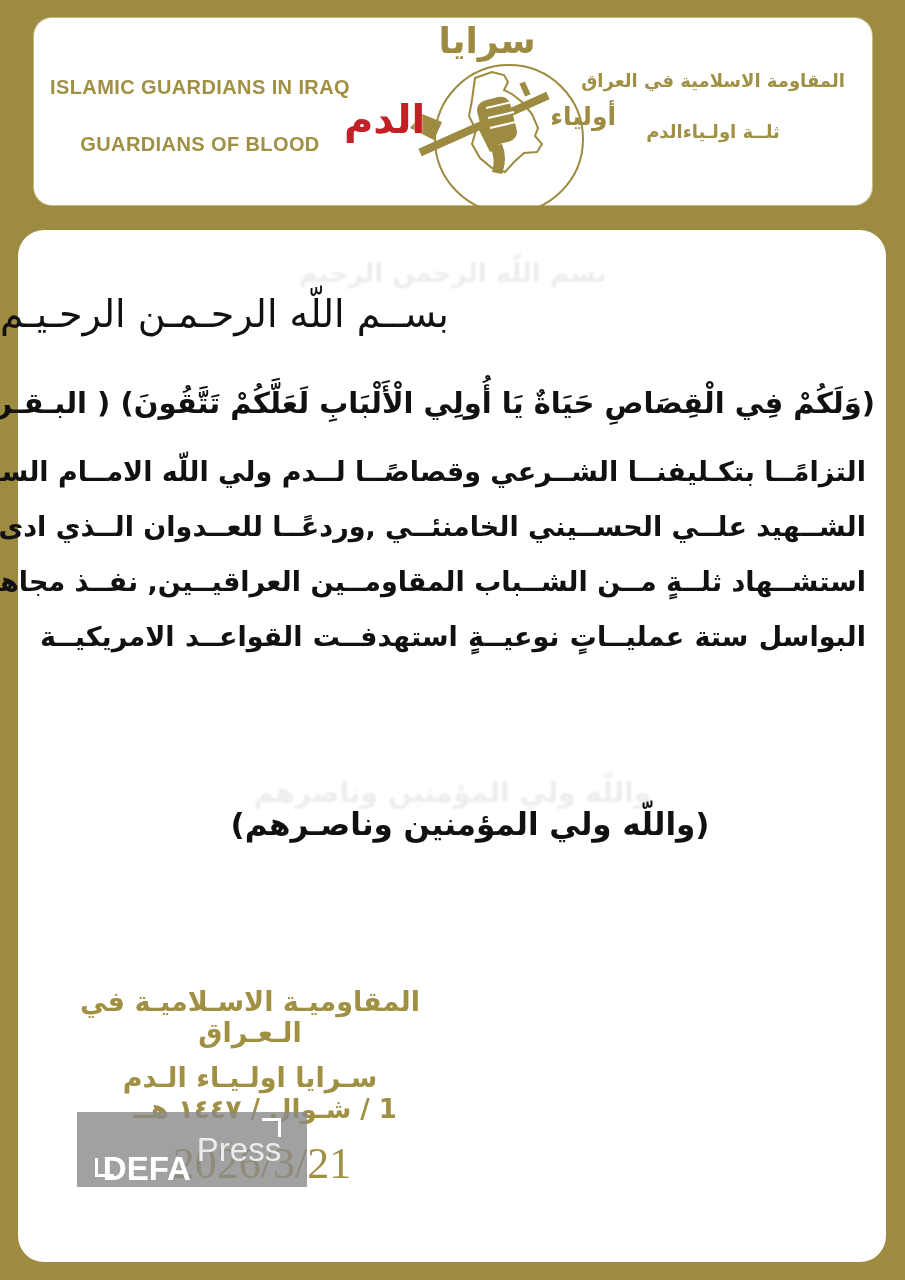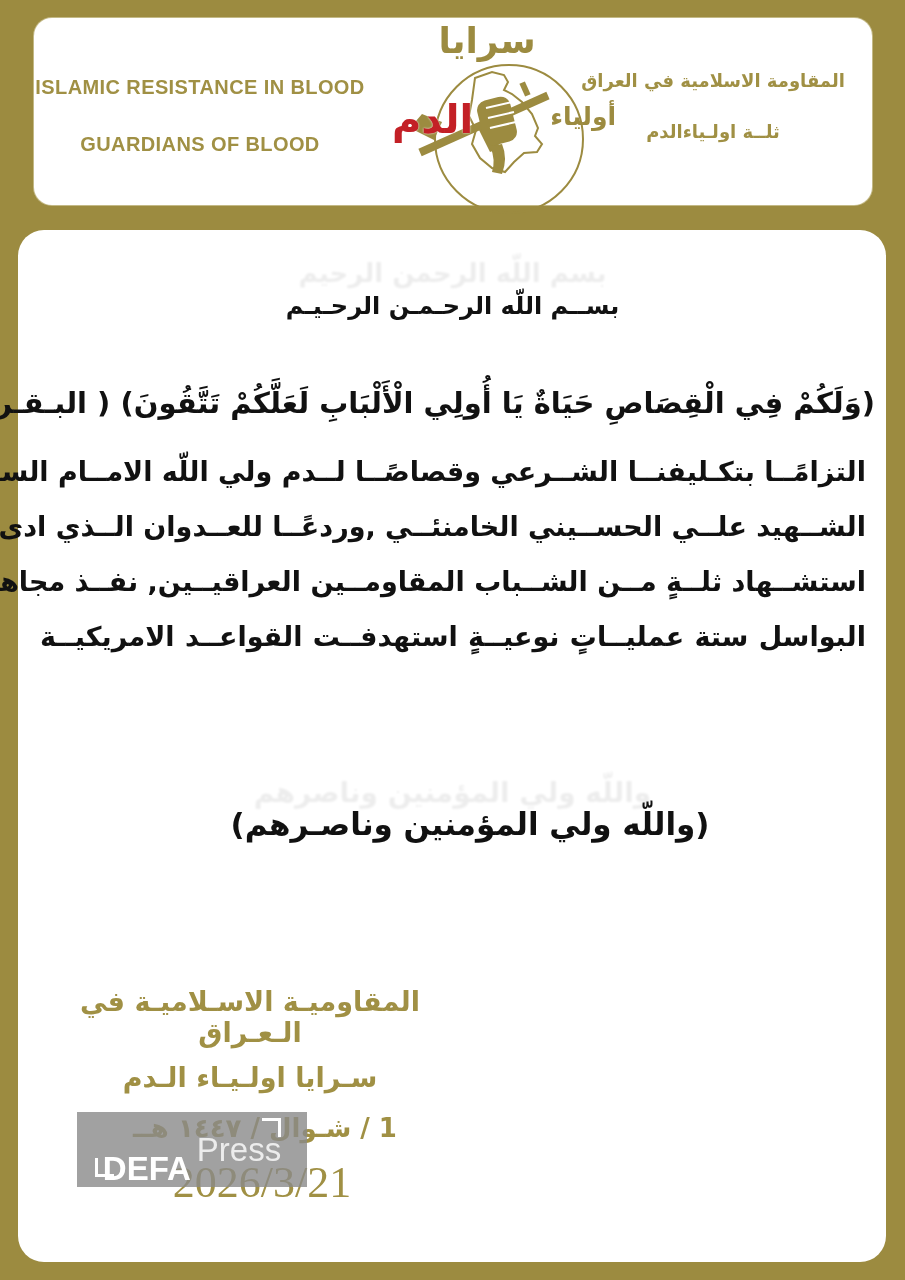--- a/index.html
+++ b/index.html
@@ -50,32 +50,31 @@
   }
   .logo-word-right{
     position:absolute;right:-14px;top:82px;
     color:#9c8b40;font-weight:bold;font-size:25px;direction:rtl;
   }
   .logo-word-left{
     position:absolute;left:-28px;top:76px;
     color:#c32026;font-weight:bold;font-size:40px;direction:rtl;
     text-shadow:0 0 2px #fff;
     z-index:3;
-    margin-left:48px;
   }
   
   .ghost{
     position:absolute;left:0;right:0;text-align:center;
     color:#000;opacity:.07;filter:blur(1px);
     font-weight:bold;direction:rtl;
   }
   .basmala-ghost{top:258px;font-size:26px;}
   .basmala{
-    position:absolute;left:0;right:0;top:292px;text-align:center;
-    color:#111;font-weight:bold;font-size:24px;direction:rtl;
+    position:absolute;left:0;right:0;top:292px;text-align:left;
+    color:#111;font-weight:normal;font-size:38px;direction:rtl;
   }
   .verse{
     position:absolute;left:30px;right:30px;top:386px;text-align:right;
     color:#111;font-weight:bold;font-size:29px;direction:rtl;
     white-space:nowrap;
   }
   .paragraph{
     position:absolute;left:40px;top:444px;width:826px;
     direction:rtl;color:#111;font-weight:bold;font-size:27px;
   }
@@ -90,21 +89,21 @@
     position:absolute;left:0;right:0;top:806px;text-align:center;
     color:#111;font-weight:bold;font-size:31px;direction:rtl;padding-left:35px;
   }
   
   .signature{
     position:absolute;left:40px;top:986px;width:420px;
     text-align:center;direction:rtl;color:#a09044;
     font-weight:bold;z-index:1;
   }
   .signature .s1{font-size:27px;margin-bottom:14px;}
-  .signature .s2{font-size:27px;margin-bottom:20px;}
+  .signature .s2{font-size:27px;margin-bottom:1px;}
   .signature .hijri{font-size:26px;margin-bottom:14px;transform:translateX(15px);}
   .signature .greg{
     font-family:"Liberation Serif", serif;
     font-size:44px;font-weight:normal;transform:translateX(12px);
   }
   
   .watermark{
     position:absolute;left:77px;top:1112px;width:230px;height:75px;
     background:rgba(138,138,138,.8);
     z-index:2;
@@ -123,21 +122,21 @@
   }
 </style>
 </head>
 <body>
 
 <div class="page">
 
   <div class="card header-card">
 
     <div class="org-en">
-      <div class="l1">ISLAMIC RESISTANCE IN BLOOD</div>
+      <div class="l1">ISLAMIC GUARDIANS IN IRAQ</div>
       <div class="l2">GUARDIANS OF BLOOD</div>
     </div>
 
     <div class="logo">
       <div class="logo-circle"></div>
 
       <svg width="230" height="200" viewBox="0 0 230 200">
         <path d="M103 58 L120 52 L132 55 L136 62 L132 70 L140 74 L150 82 L160 94 L166 108 L163 116 L170 124 L165 132 L152 133 L142 142 L133 152 L120 148 L108 138 L100 124 L104 110 L97 96 L100 80 Z" fill="none" stroke="#9c8b40" stroke-width="2"></path>
       </svg>
 

